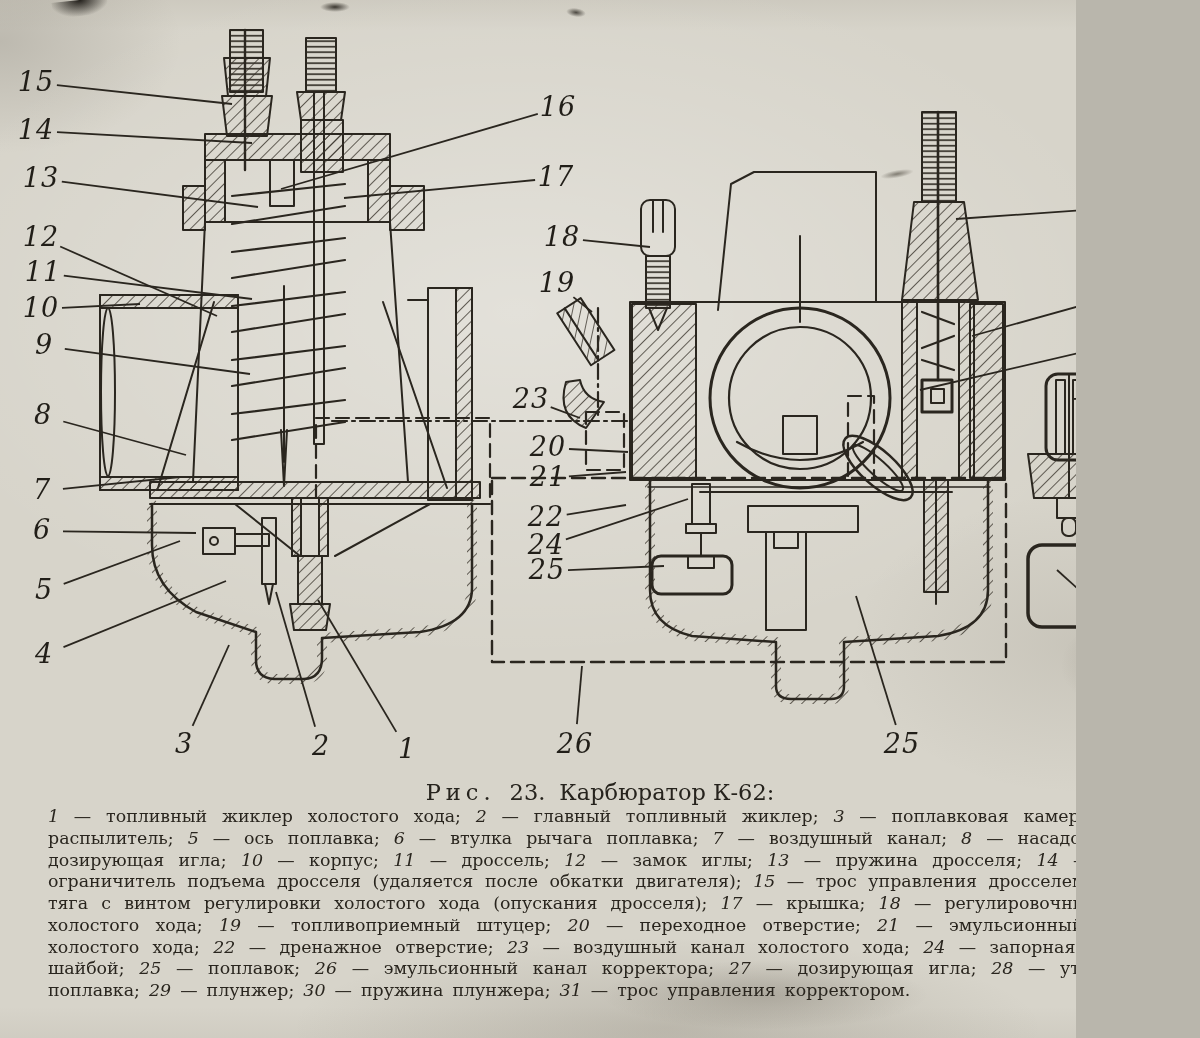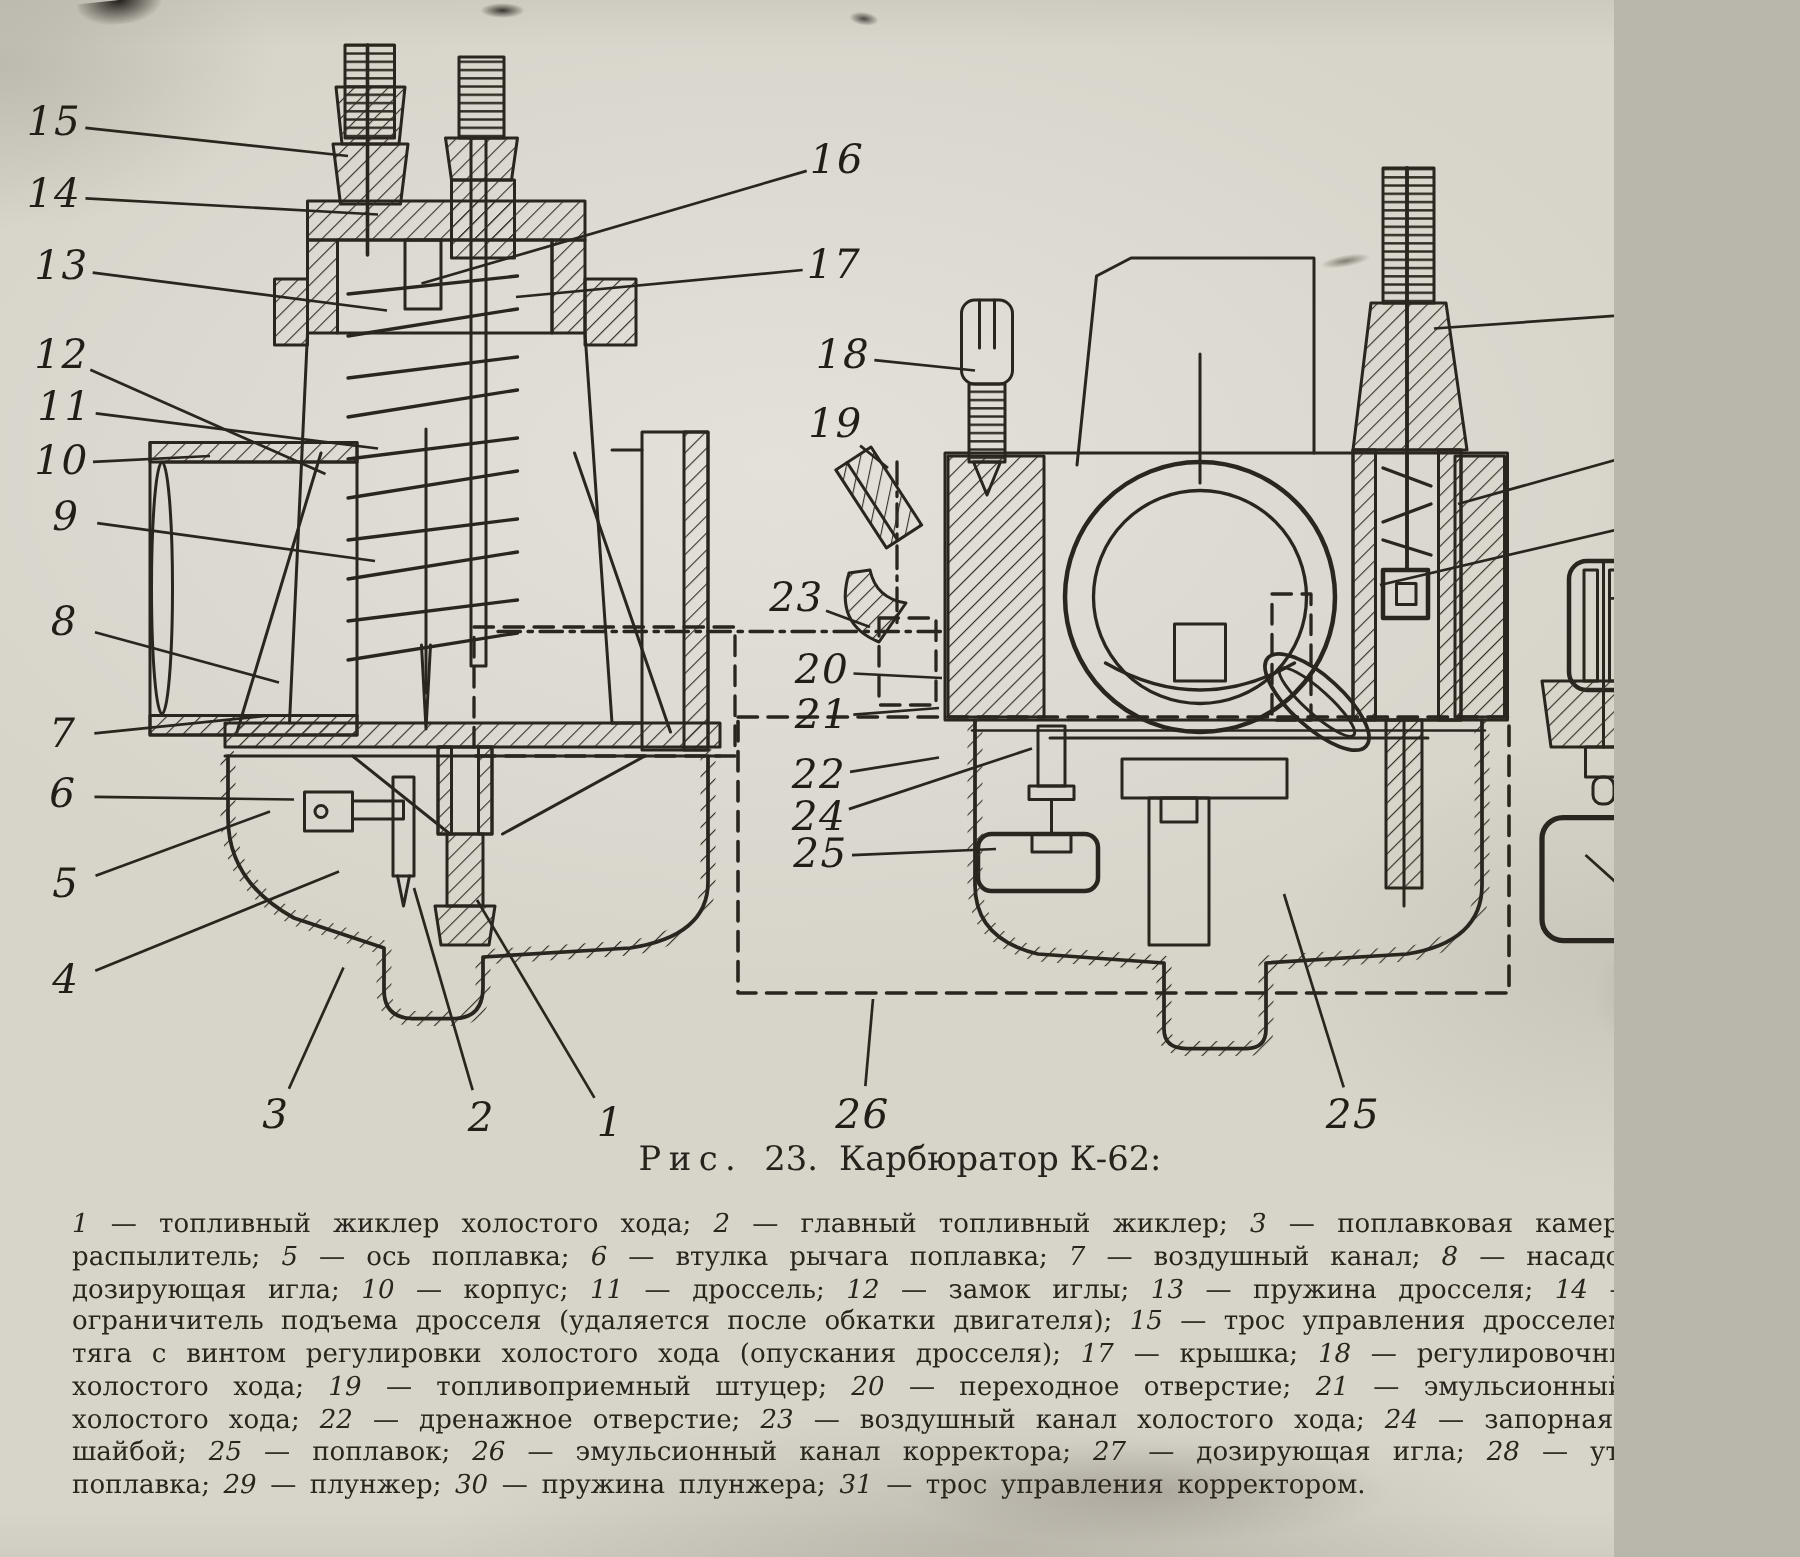--- a/index.html
+++ b/index.html
@@ -22,21 +22,21 @@
   #diagram .art .ft{fill:url(#thread);}
   #diagram .art .dash{stroke-dasharray:13 7;}
   #diagram .art .dashdot{stroke-dasharray:15 5 3 5;}
   #diagram .art .band{stroke:url(#hatch);}
   .callout{
     position:absolute;transform:translate(-50%,-54%);
     font:italic 27px "DejaVu Serif", serif;color:#211e18;
     white-space:nowrap;letter-spacing:1px;pointer-events:none;
   }
   .caption{
-    position:absolute;left:0;top:760px;width:1200px;text-align:center;
+    position:absolute;left:0;top:779px;width:1200px;text-align:center;
     font-size:22.5px;color:#26231d;
   }
   .caption .cl{letter-spacing:5px;margin-right:14px;}
   .caption .cn{margin-right:14px;}
   .legend{
     position:absolute;left:48px;top:806px;width:1106px;margin:0;
     font-size:17.4px;line-height:1.25;text-align:justify;
     word-spacing:3.5px;color:#29251e;
   }
   .legend i{font-style:italic;}

